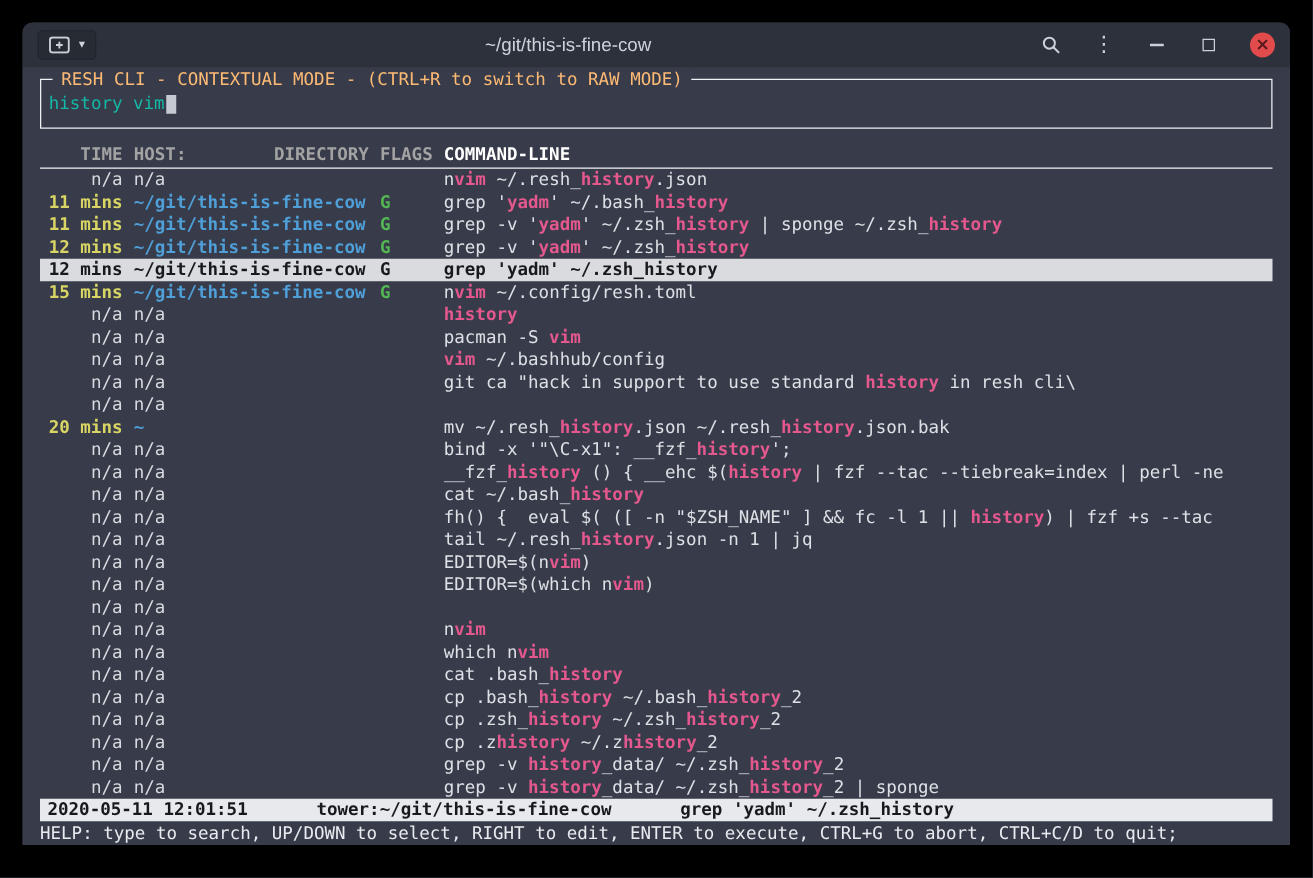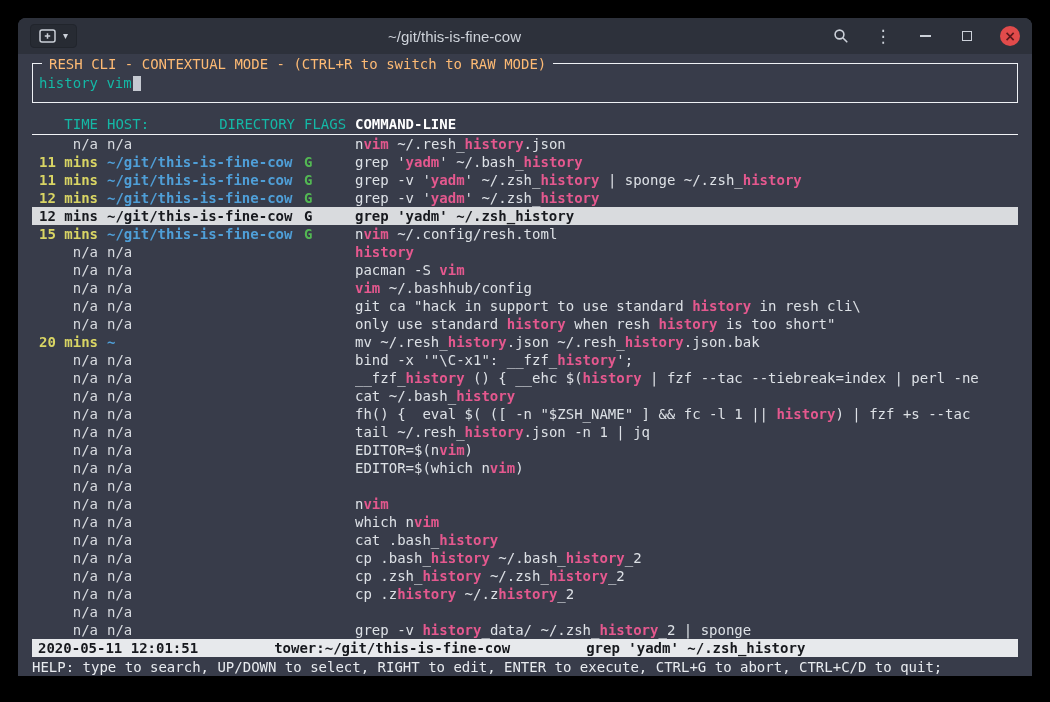--- a/index.html
+++ b/index.html
@@ -99,33 +99,33 @@
     border-bottom: 1px solid #f2f4f7;
   }
   .hdr-dir { display: flex; justify-content: space-between; }
   .c-time { text-align: right; color: #d8dbe0; }
   .c-time.known { color: var(--time); font-weight: bold; }
   .c-dir { color: #d8dbe0; overflow: hidden; }
   .c-dir.known { color: var(--directory); font-weight: bold; }
   .c-flags { color: var(--flag); font-weight: bold; }
   .c-cmd { overflow: hidden; }
   .c-cmd .match { color: var(--match); font-weight: bold; }
-  .header .c-time, .header .c-dir, .header .c-flags { color: #14b8a6; font-weight: normal; }
+  .header .c-time, .header .c-dir, .header .c-flags { color: #a3a3a3; font-weight: bold; }
   .row.selected {
     background: var(--selected-bg);
     font-weight: bold;
   }
   .row.selected span { color: var(--selected-text) !important; }
   
   .status-bar {
     height: 18px; line-height: 18px;
     background: var(--statusbar-bg);
     color: var(--selected-text);
     font-weight: bold;
-    display: flex; gap: 76px;
+    display: flex; gap: 55px;
     padding-left: 6px;
     white-space: pre; overflow: hidden;
   }
   .help-line {
     height: 18px; line-height: 18px;
     margin-top: 1px;
     color: #e8ebef;
     white-space: pre; overflow: hidden;
   }
 </style>
@@ -187,37 +187,37 @@
         <div class="hrow row"><span class="c-time">n/a</span><span class="c-dir">n/a</span><span class="c-flags"></span><span class="c-cmd"><span>n</span><span class="match">vim</span><span> ~/.resh_</span><span class="match">history</span><span>.json</span></span></div>
         <div class="hrow row"><span class="c-time known">11 mins</span><span class="c-dir known">~/git/this-is-fine-cow</span><span class="c-flags">G</span><span class="c-cmd"><span>grep '</span><span class="match">yadm</span><span>' ~/.bash_</span><span class="match">history</span></span></div>
         <div class="hrow row"><span class="c-time known">11 mins</span><span class="c-dir known">~/git/this-is-fine-cow</span><span class="c-flags">G</span><span class="c-cmd"><span>grep -v '</span><span class="match">yadm</span><span>' ~/.zsh_</span><span class="match">history</span><span> | sponge ~/.zsh_</span><span class="match">history</span></span></div>
         <div class="hrow row"><span class="c-time known">12 mins</span><span class="c-dir known">~/git/this-is-fine-cow</span><span class="c-flags">G</span><span class="c-cmd"><span>grep -v '</span><span class="match">yadm</span><span>' ~/.zsh_</span><span class="match">history</span></span></div>
         <div class="hrow row selected"><span class="c-time known">12 mins</span><span class="c-dir known">~/git/this-is-fine-cow</span><span class="c-flags">G</span><span class="c-cmd"><span>grep '</span><span class="match">yadm</span><span>' ~/.zsh_</span><span class="match">history</span></span></div>
         <div class="hrow row"><span class="c-time known">15 mins</span><span class="c-dir known">~/git/this-is-fine-cow</span><span class="c-flags">G</span><span class="c-cmd"><span>n</span><span class="match">vim</span><span> ~/.config/resh.toml</span></span></div>
         <div class="hrow row"><span class="c-time">n/a</span><span class="c-dir">n/a</span><span class="c-flags"></span><span class="c-cmd"><span class="match">history</span></span></div>
         <div class="hrow row"><span class="c-time">n/a</span><span class="c-dir">n/a</span><span class="c-flags"></span><span class="c-cmd"><span>pacman -S </span><span class="match">vim</span></span></div>
         <div class="hrow row"><span class="c-time">n/a</span><span class="c-dir">n/a</span><span class="c-flags"></span><span class="c-cmd"><span class="match">vim</span><span> ~/.bashhub/config</span></span></div>
         <div class="hrow row"><span class="c-time">n/a</span><span class="c-dir">n/a</span><span class="c-flags"></span><span class="c-cmd"><span>git ca "hack in support to use standard </span><span class="match">history</span><span> in resh cli\</span></span></div>
-        <div class="hrow row"><span class="c-time">n/a</span><span class="c-dir">n/a</span><span class="c-flags"></span><span class="c-cmd"><span>only use standard </span><span class="match">history</span><span> when resh </span><span class="match">history</span><span> is too short"</span></span></div>
+        <div class="hrow row"><span class="c-time">n/a</span><span class="c-dir">n/a</span><span class="c-flags"></span></div>
         <div class="hrow row"><span class="c-time known">20 mins</span><span class="c-dir known">~</span><span class="c-flags"></span><span class="c-cmd"><span>mv ~/.resh_</span><span class="match">history</span><span>.json ~/.resh_</span><span class="match">history</span><span>.json.bak</span></span></div>
         <div class="hrow row"><span class="c-time">n/a</span><span class="c-dir">n/a</span><span class="c-flags"></span><span class="c-cmd"><span>bind -x '"\C-x1": __fzf_</span><span class="match">history</span><span>';</span></span></div>
         <div class="hrow row"><span class="c-time">n/a</span><span class="c-dir">n/a</span><span class="c-flags"></span><span class="c-cmd"><span>__fzf_</span><span class="match">history</span><span> () { __ehc $(</span><span class="match">history</span><span> | fzf --tac --tiebreak=index | perl -ne</span></span></div>
         <div class="hrow row"><span class="c-time">n/a</span><span class="c-dir">n/a</span><span class="c-flags"></span><span class="c-cmd"><span>cat ~/.bash_</span><span class="match">history</span></span></div>
         <div class="hrow row"><span class="c-time">n/a</span><span class="c-dir">n/a</span><span class="c-flags"></span><span class="c-cmd"><span>fh() {  eval $( ([ -n "$ZSH_NAME" ] &amp;&amp; fc -l 1 || </span><span class="match">history</span><span>) | fzf +s --tac</span></span></div>
         <div class="hrow row"><span class="c-time">n/a</span><span class="c-dir">n/a</span><span class="c-flags"></span><span class="c-cmd"><span>tail ~/.resh_</span><span class="match">history</span><span>.json -n 1 | jq</span></span></div>
         <div class="hrow row"><span class="c-time">n/a</span><span class="c-dir">n/a</span><span class="c-flags"></span><span class="c-cmd"><span>EDITOR=$(n</span><span class="match">vim</span><span>)</span></span></div>
         <div class="hrow row"><span class="c-time">n/a</span><span class="c-dir">n/a</span><span class="c-flags"></span><span class="c-cmd"><span>EDITOR=$(which n</span><span class="match">vim</span><span>)</span></span></div>
         <div class="hrow row"><span class="c-time">n/a</span><span class="c-dir">n/a</span><span class="c-flags"></span></div>
         <div class="hrow row"><span class="c-time">n/a</span><span class="c-dir">n/a</span><span class="c-flags"></span><span class="c-cmd"><span>n</span><span class="match">vim</span></span></div>
         <div class="hrow row"><span class="c-time">n/a</span><span class="c-dir">n/a</span><span class="c-flags"></span><span class="c-cmd"><span>which n</span><span class="match">vim</span></span></div>
         <div class="hrow row"><span class="c-time">n/a</span><span class="c-dir">n/a</span><span class="c-flags"></span><span class="c-cmd"><span>cat .bash_</span><span class="match">history</span></span></div>
         <div class="hrow row"><span class="c-time">n/a</span><span class="c-dir">n/a</span><span class="c-flags"></span><span class="c-cmd"><span>cp .bash_</span><span class="match">history</span><span> ~/.bash_</span><span class="match">history</span><span>_2</span></span></div>
         <div class="hrow row"><span class="c-time">n/a</span><span class="c-dir">n/a</span><span class="c-flags"></span><span class="c-cmd"><span>cp .zsh_</span><span class="match">history</span><span> ~/.zsh_</span><span class="match">history</span><span>_2</span></span></div>
         <div class="hrow row"><span class="c-time">n/a</span><span class="c-dir">n/a</span><span class="c-flags"></span><span class="c-cmd"><span>cp .z</span><span class="match">history</span><span> ~/.z</span><span class="match">history</span><span>_2</span></span></div>
-        <div class="hrow row"><span class="c-time">n/a</span><span class="c-dir">n/a</span><span class="c-flags"></span></div>
+        <div class="hrow row"><span class="c-time">n/a</span><span class="c-dir">n/a</span><span class="c-flags"></span><span class="c-cmd"><span>grep -v </span><span class="match">history</span><span>_data/ ~/.zsh_</span><span class="match">history</span><span>_2</span></span></div>
         <div class="hrow row"><span class="c-time">n/a</span><span class="c-dir">n/a</span><span class="c-flags"></span><span class="c-cmd"><span>grep -v </span><span class="match">history</span><span>_data/ ~/.zsh_</span><span class="match">history</span><span>_2 | sponge</span></span></div>
       </div>
 
     <div class="status-bar">
       <span>2020-05-11 12:01:51</span>
       <span>tower:~/git/this-is-fine-cow</span>
       <span>grep 'yadm' ~/.zsh_history</span>
     </div>
 
     <div class="help-line">HELP: type to search, UP/DOWN to select, RIGHT to edit, ENTER to execute, CTRL+G to abort, CTRL+C/D to quit;</div>

